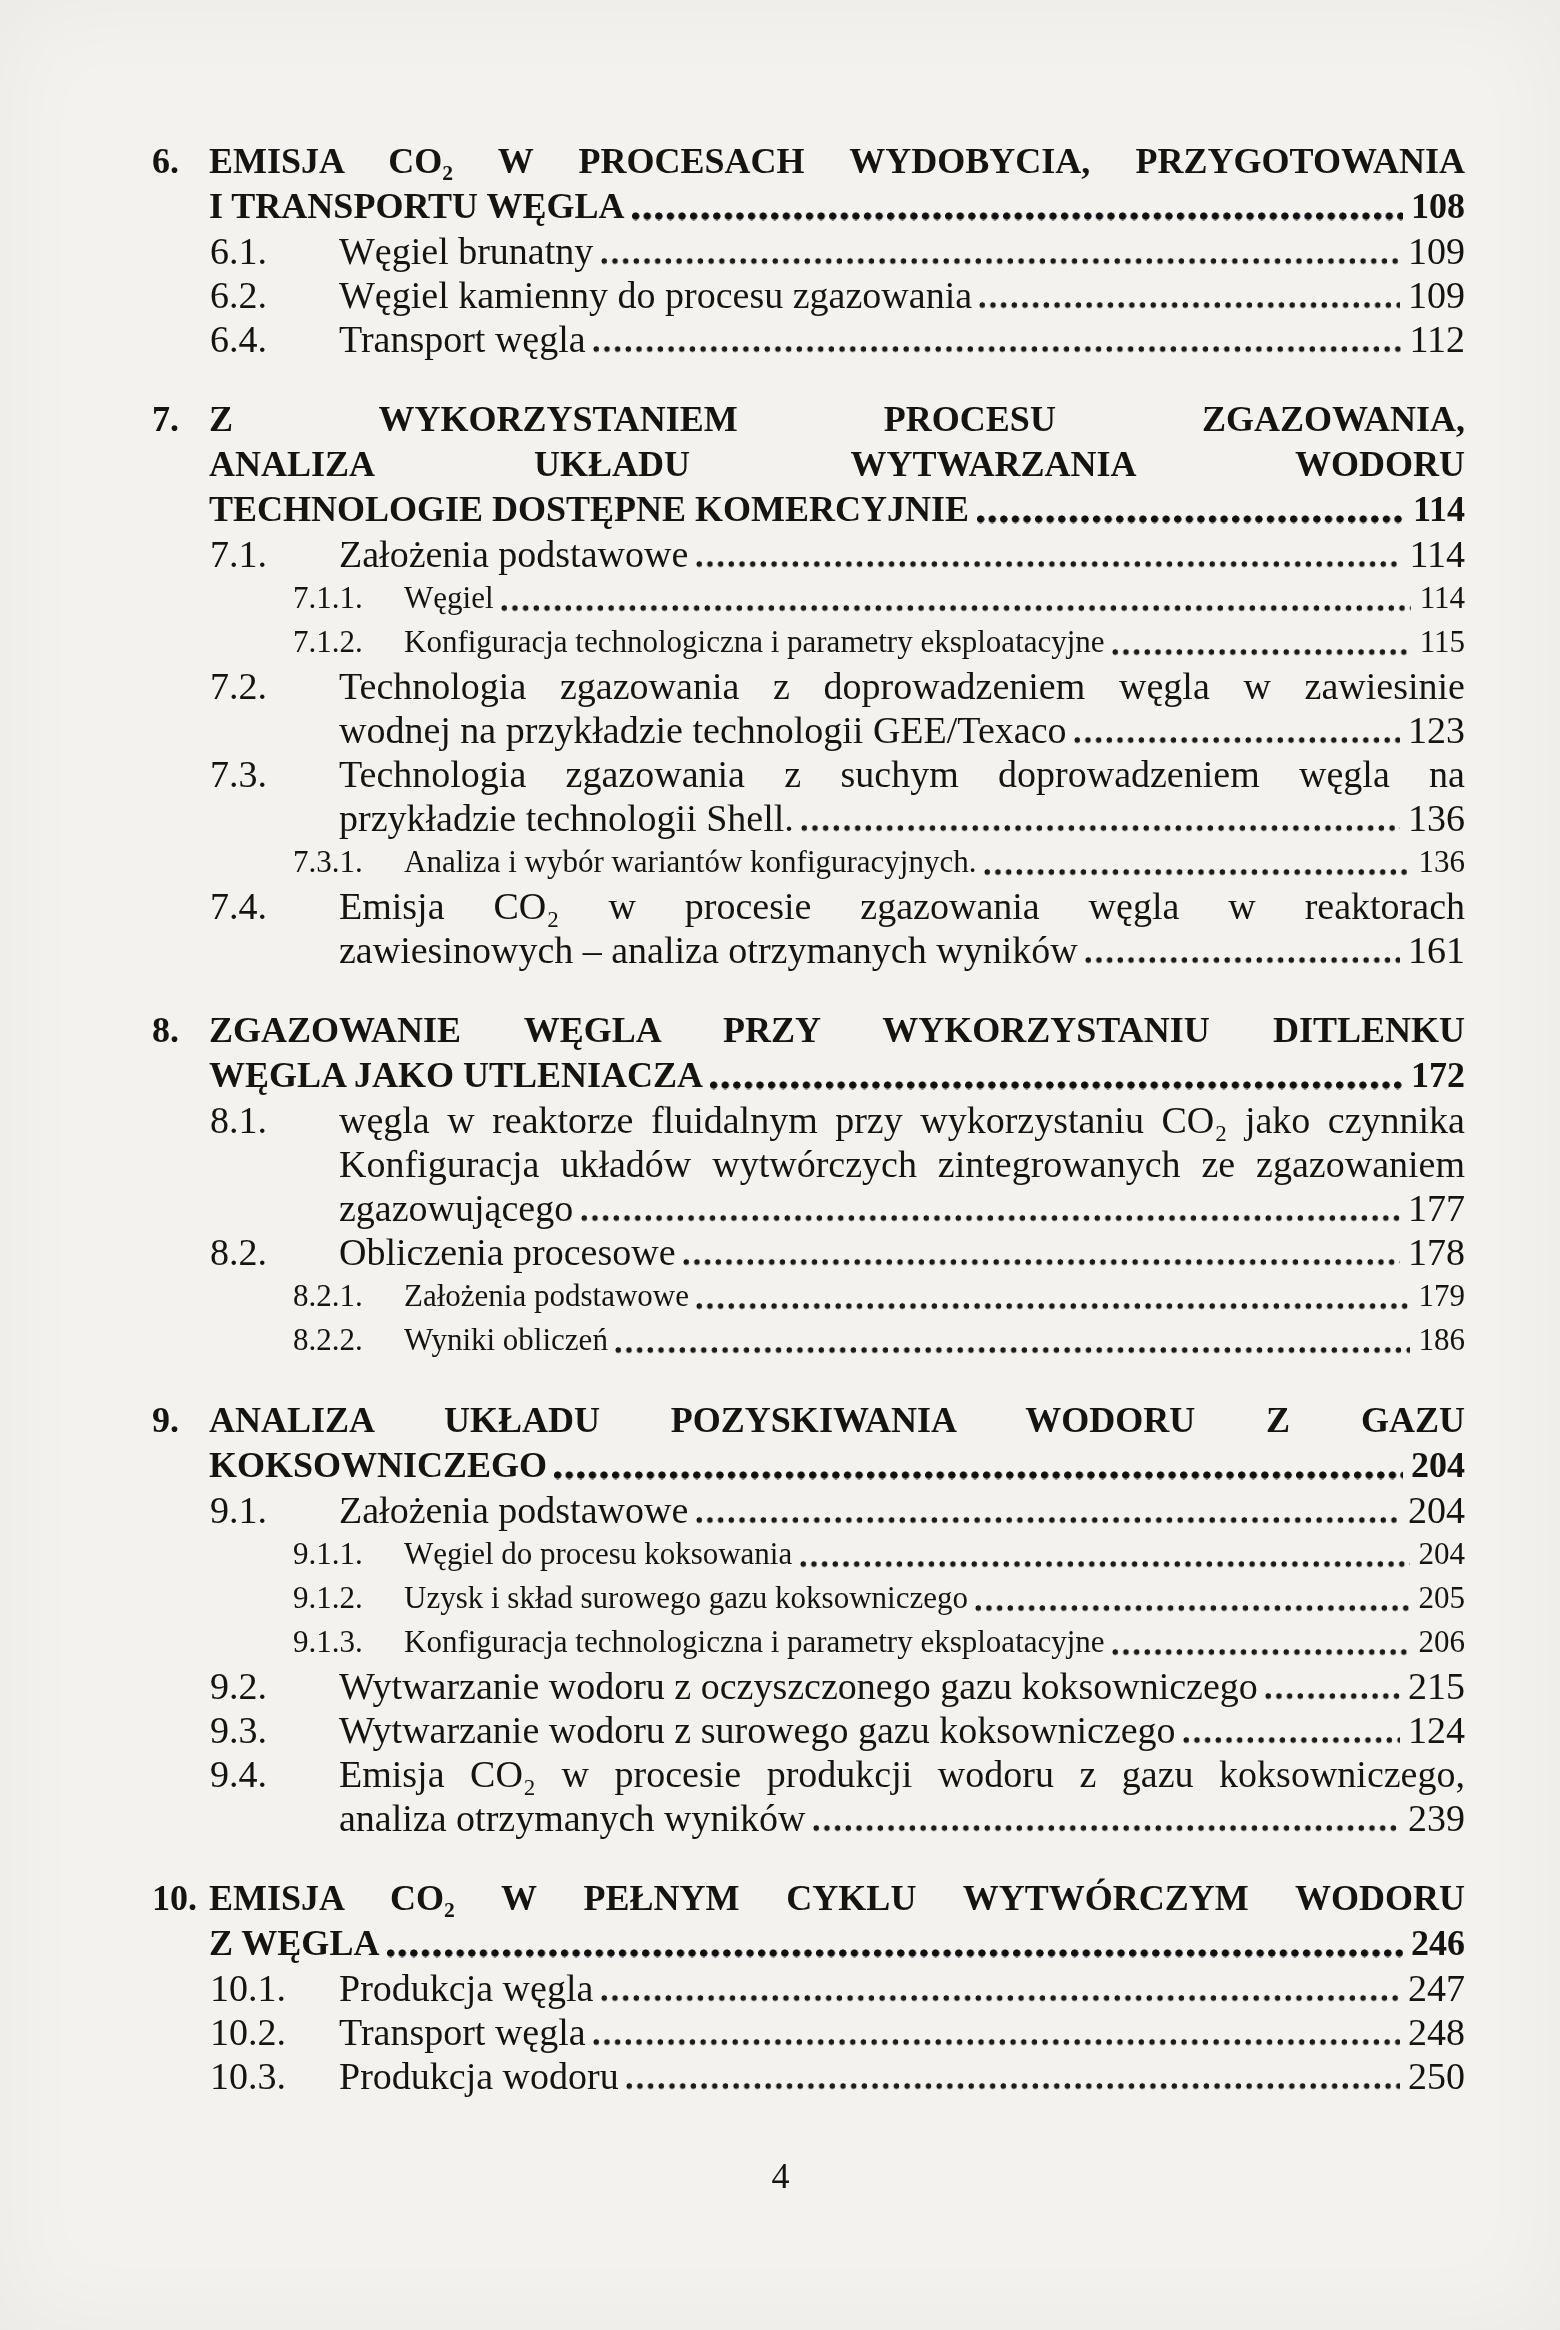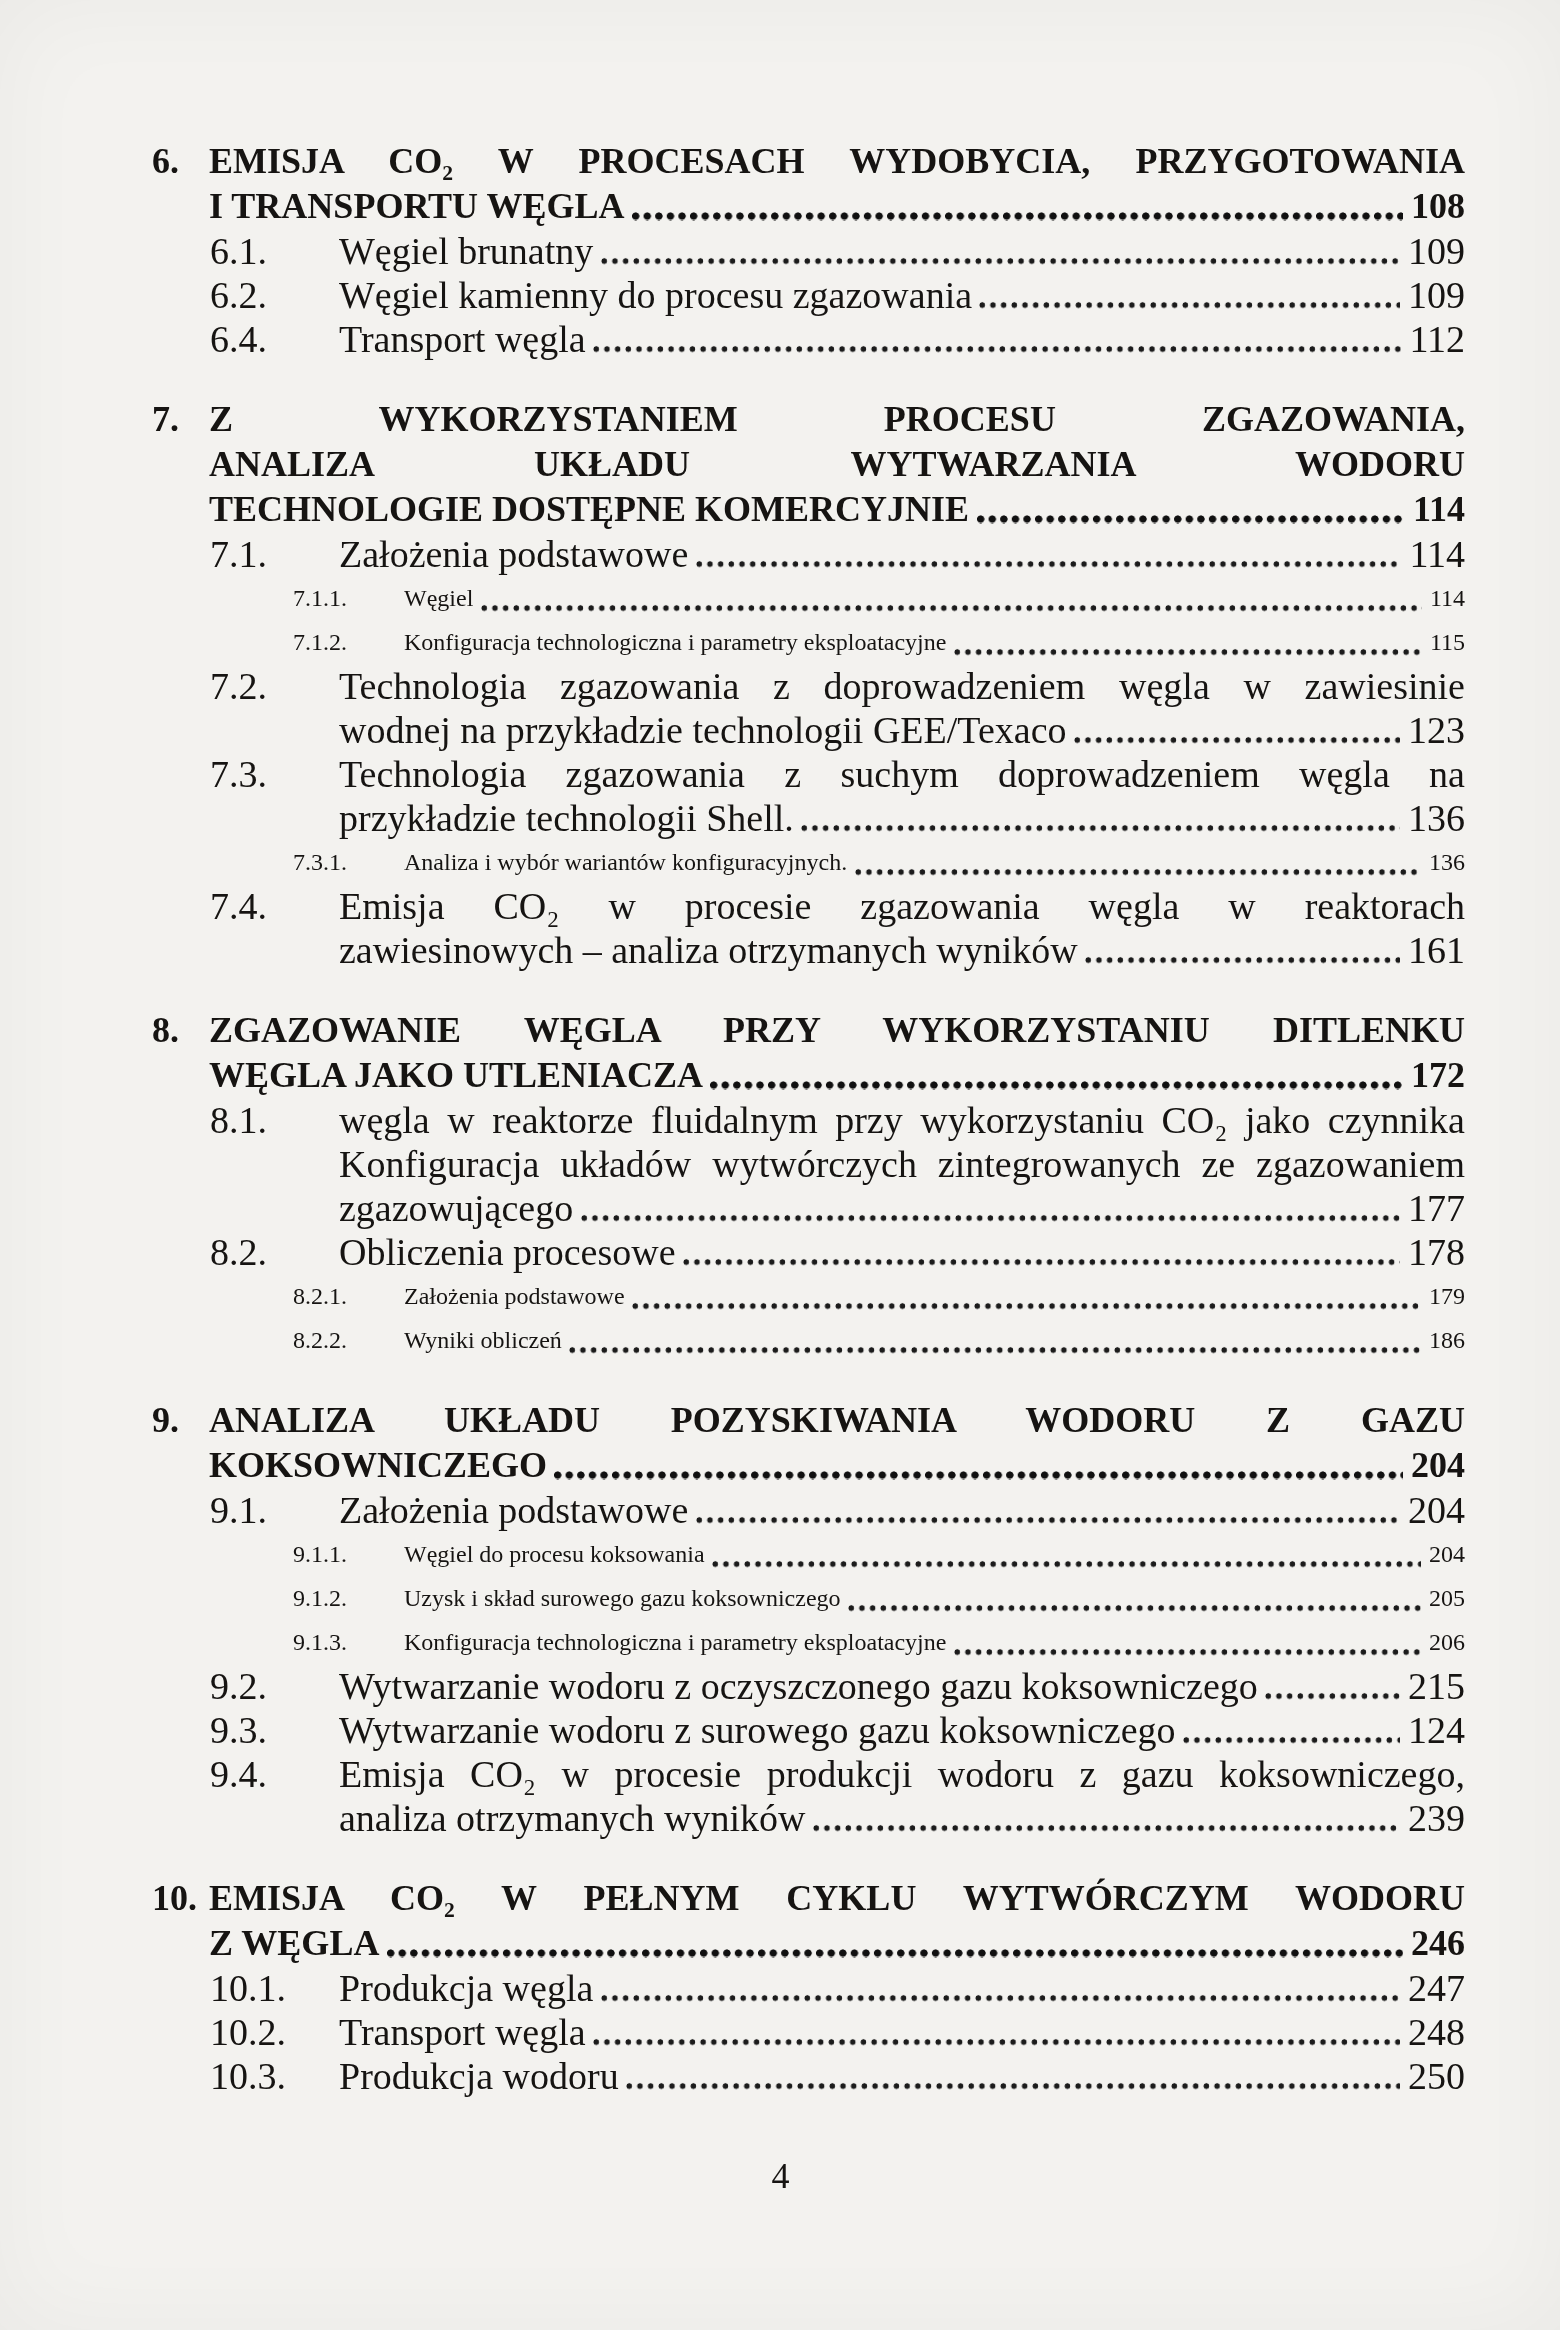--- a/index.html
+++ b/index.html
@@ -48,21 +48,21 @@
   
   .l2 {
     font-size: 38px;
     line-height: 44px;
     margin-left: 58px;
     gap: 48px;
   }
   .l2 .num { min-width: 81px; }
   
   .l3 {
-    font-size: 24px;
+    font-size: 31px;
     line-height: 44px;
     margin-left: 141px;
   }
   .l3 .num { min-width: 111px; }
   
   .line {
     text-align: justify;
     text-align-last: justify;
   }
   

